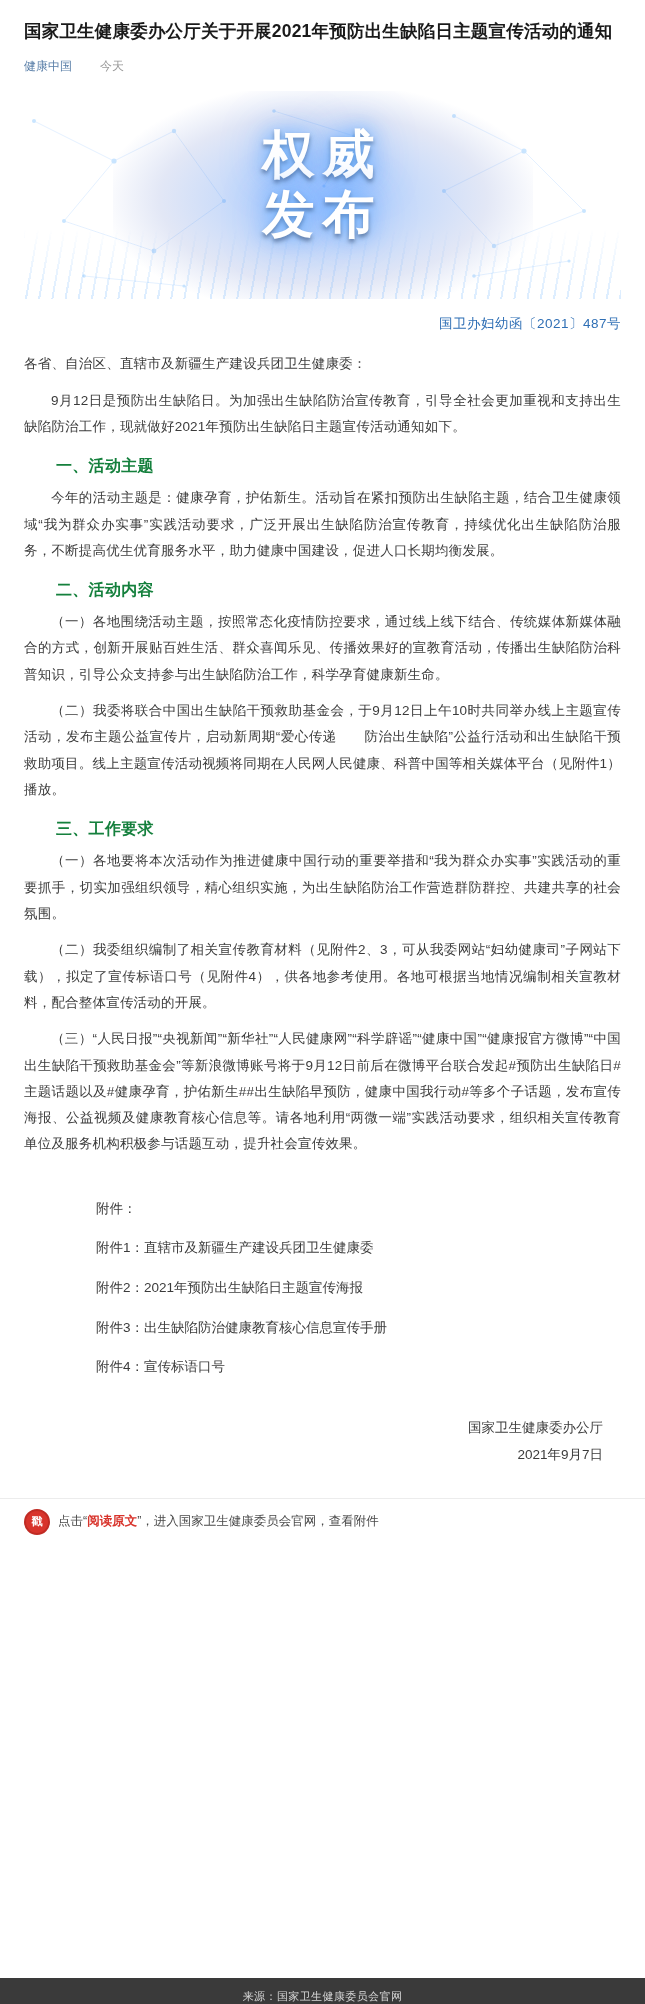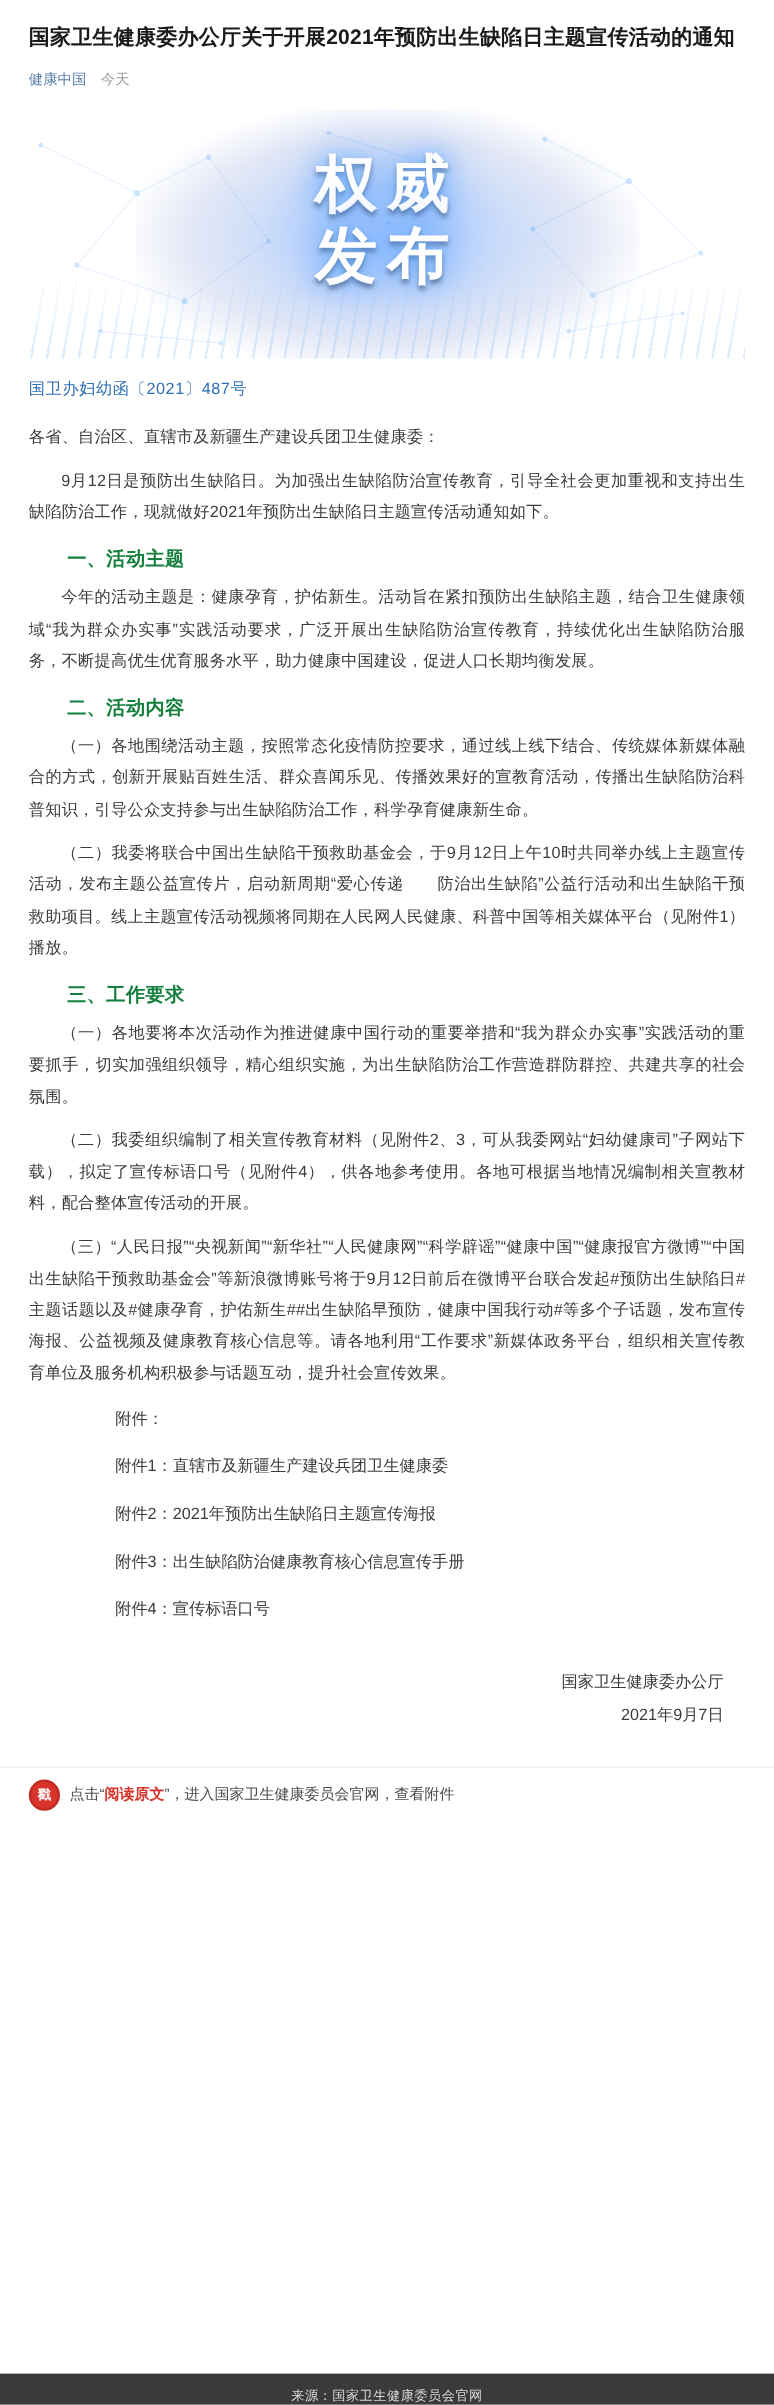--- a/index.html
+++ b/index.html
@@ -27,21 +27,21 @@
     color: #1a1a1a;
     line-height: 1.5;
     letter-spacing: 0.2px;
     margin: 0 0 14px 0;
   }
   .meta {
     font-size: 12px;
     color: #9a9a9a;
     margin-bottom: 16px;
     display: flex;
-    gap: 12px;
+    gap: 28px;
     align-items: center;
   }
   .meta .account {
     color: #5a7fa8;
   }
   .banner {
     width: 100%;
     height: 208px;
     position: relative;
     overflow: hidden;
@@ -85,21 +85,21 @@
     text-align: center;
     color: #ffffff;
     font-weight: bold;
     font-size: 52px;
     line-height: 1.15;
     letter-spacing: 8px;
     text-shadow: 0 0 18px rgba(110,180,255,0.95), 0 0 42px rgba(60,130,255,0.7), 0 3px 4px rgba(0,0,10,0.5);
     font-family: "DejaVu Sans", "Liberation Sans", sans-serif;
   }
   .doc-number {
-    text-align: left;
+    text-align: right;
     color: #2f6fb5;
     font-size: 13.5px;
     margin: 4px 0 18px 0;
     letter-spacing: 0.5px;
   }
   p.body {
     font-size: 13.5px;
     line-height: 1.95;
     color: #3b3b3b;
     margin: 0 0 10px 0;
@@ -111,21 +111,21 @@
   }
   h3.section {
     font-size: 16px;
     font-weight: bold;
     color: #15803d;
     margin: 16px 0 8px 0;
     text-indent: 2em;
     letter-spacing: 0.3px;
   }
   .attachments {
-    margin: 12px 0 0 0;
+    margin: 38px 0 0 0;
     padding-left: 72px;
   }
   .attachments .att-line {
     font-size: 13.5px;
     color: #3b3b3b;
     line-height: 1.9;
     margin-bottom: 14px;
   }
   .signoff {
     margin-top: 34px;
@@ -253,21 +253,21 @@
     <h3 class="section">一、活动主题</h3>
     <p class="body indent">今年的活动主题是：健康孕育，护佑新生。活动旨在紧扣预防出生缺陷主题，结合卫生健康领域“我为群众办实事”实践活动要求，广泛开展出生缺陷防治宣传教育，持续优化出生缺陷防治服务，不断提高优生优育服务水平，助力健康中国建设，促进人口长期均衡发展。</p>
 
     <h3 class="section">二、活动内容</h3>
     <p class="body indent">（一）各地围绕活动主题，按照常态化疫情防控要求，通过线上线下结合、传统媒体新媒体融合的方式，创新开展贴百姓生活、群众喜闻乐见、传播效果好的宣教育活动，传播出生缺陷防治科普知识，引导公众支持参与出生缺陷防治工作，科学孕育健康新生命。</p>
     <p class="body indent">（二）我委将联合中国出生缺陷干预救助基金会，于9月12日上午10时共同举办线上主题宣传活动，发布主题公益宣传片，启动新周期“爱心传递　　防治出生缺陷”公益行活动和出生缺陷干预救助项目。线上主题宣传活动视频将同期在人民网人民健康、科普中国等相关媒体平台（见附件1）播放。</p>
 
     <h3 class="section">三、工作要求</h3>
     <p class="body indent">（一）各地要将本次活动作为推进健康中国行动的重要举措和“我为群众办实事”实践活动的重要抓手，切实加强组织领导，精心组织实施，为出生缺陷防治工作营造群防群控、共建共享的社会氛围。</p>
     <p class="body indent">（二）我委组织编制了相关宣传教育材料（见附件2、3，可从我委网站“妇幼健康司”子网站下载），拟定了宣传标语口号（见附件4），供各地参考使用。各地可根据当地情况编制相关宣教材料，配合整体宣传活动的开展。</p>
-    <p class="body indent">（三）“人民日报”“央视新闻”“新华社”“人民健康网”“科学辟谣”“健康中国”“健康报官方微博”“中国出生缺陷干预救助基金会”等新浪微博账号将于9月12日前后在微博平台联合发起#预防出生缺陷日#主题话题以及#健康孕育，护佑新生##出生缺陷早预防，健康中国我行动#等多个子话题，发布宣传海报、公益视频及健康教育核心信息等。请各地利用“工作要求”新媒体政务平台，组织相关宣传教育单位及服务机构积极参与话题互动，提升社会宣传效果。</p>
+    <p class="body indent">（三）“人民日报”“央视新闻”“新华社”“人民健康网”“科学辟谣”“健康中国”“健康报官方微博”“中国出生缺陷干预救助基金会”等新浪微博账号将于9月12日前后在微博平台联合发起#预防出生缺陷日#主题话题以及#健康孕育，护佑新生##出生缺陷早预防，健康中国我行动#等多个子话题，发布宣传海报、公益视频及健康教育核心信息等。请各地利用“两微一端”实践活动要求，组织相关宣传教育单位及服务机构积极参与话题互动，提升社会宣传效果。</p>
 
     <div class="attachments">
       <div class="att-line">附件：</div>
       <div class="att-line">附件1：直辖市及新疆生产建设兵团卫生健康委</div>
       <div class="att-line">附件2：2021年预防出生缺陷日主题宣传海报</div>
       <div class="att-line">附件3：出生缺陷防治健康教育核心信息宣传手册</div>
       <div class="att-line">附件4：宣传标语口号</div>
     </div>
 
     <div class="signoff">

